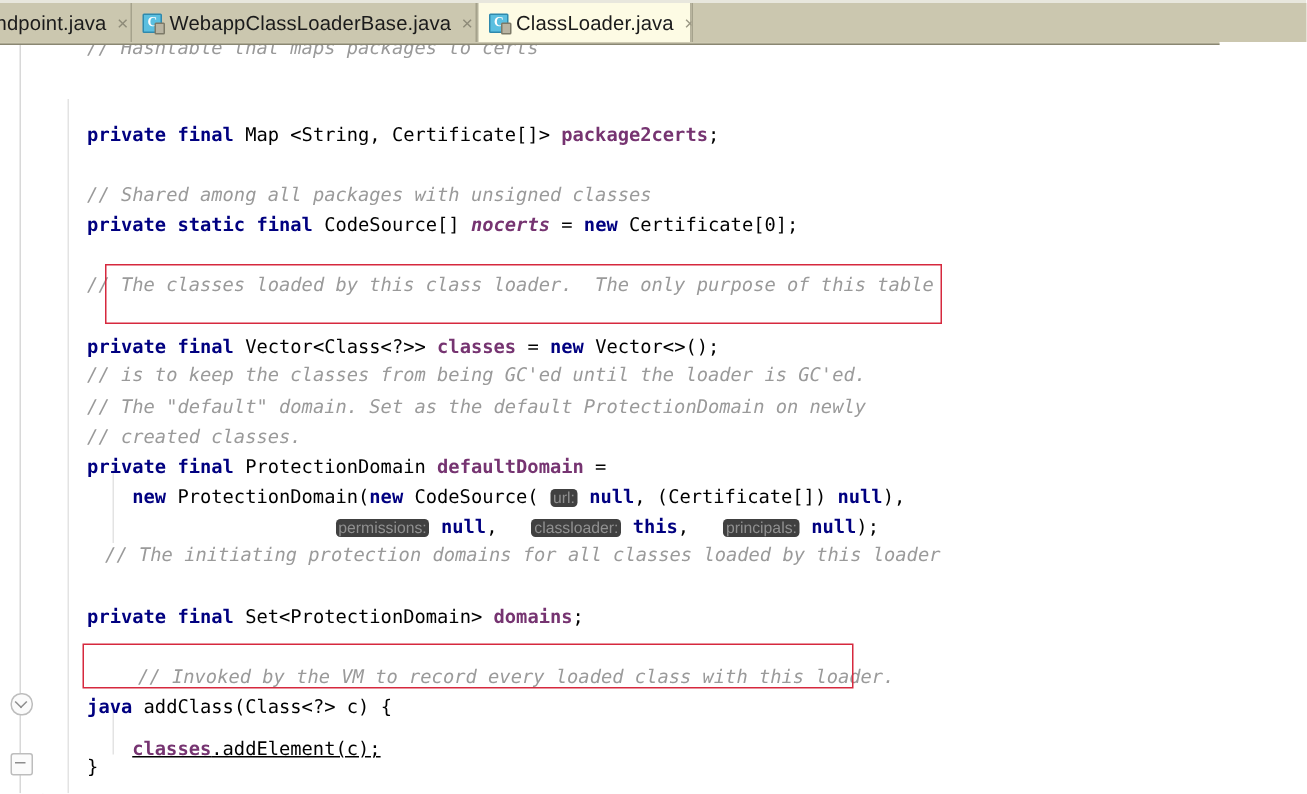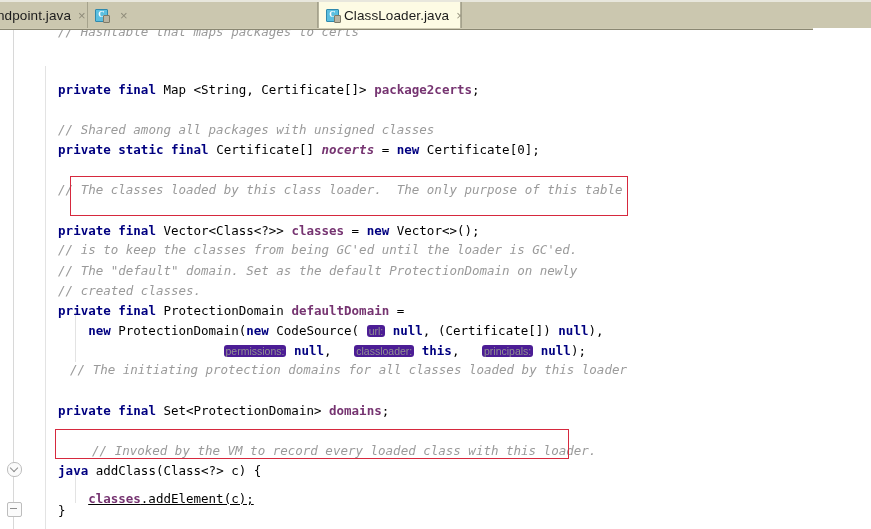--- a/index.html
+++ b/index.html
@@ -79,21 +79,21 @@
     font-size:12.5px;
     white-space:pre;
     color:#000000;
   }
   .kw{color:#000080;font-weight:bold;}
   .fld{color:#763471;font-weight:bold;}
   .fldi{color:#763471;font-weight:bold;font-style:italic;}
   .cm{color:#9a9a9a;font-style:italic;}
   .pl{color:#000000;}
   .hint{
-    color:#909090;background:#4c1d95;border-radius:3px;
+    color:#909090;background:#404040;border-radius:3px;
     font-family:"Liberation Sans",sans-serif;
     font-size:10.5px;font-style:normal;font-weight:normal;
     padding:0 2px;
   }
 
   
   .guide{position:absolute;width:1px;background:#e3e3e3;}
 
   
   .redbox{position:absolute;border:1.4px solid #d6293e;box-sizing:border-box;background:transparent;}
@@ -125,20 +125,21 @@
         <div class="tab inactive" style="left: -10px; width: 98px;">
           <span class="tlabel">ndpoint.java</span>
           <span class="tclose">×</span>
         </div>
         <div class="tab inactive" style="left: 88px; width: 230px;">
           <span class="jicon">
             <span class="sq"></span>
             <span class="cc">C</span>
             <span class="lock"></span>
           </span>
+          <span class="tlabel">WebappClassLoaderBase.java</span>
           <span class="tclose">×</span>
         </div>
         <div class="tab active" style="left: 318px; width: 143px;">
           <span class="jicon">
             <span class="sq"></span>
             <span class="cc">C</span>
             <span class="lock"></span>
           </span>
           <span class="tlabel">ClassLoader.java</span>
           <span class="tclose">×</span>
@@ -164,21 +165,21 @@
     <div class="codearea" id="codearea">
       <div id="guides-host">
           <div class="guide" style="left: 17px; top: 36px; height: 463px;"></div>
           <div class="guide" style="left: 47px; top: 282px; height: 50px;"></div>
           <div class="guide" style="left: 47px; top: 441px; height: 32px;"></div>
         </div>
       <div id="lines-host">
           <div class="line" style="top: -8px; left: 30.08px; overflow: hidden; text-align: right;"><span class="cm">// Hashtable that maps packages to certs</span></div>
           <div class="line" style="top: 50px; left: 30.08px;"><span class="kw">private final </span><span class="pl">Map &lt;String, Certificate[]&gt; </span><span class="fld">package2certs</span><span class="pl">;</span></div>
           <div class="line" style="top: 90px; left: 30.08px;"><span class="cm">// Shared among all packages with unsigned classes</span></div>
-          <div class="line" style="top: 110px; left: 30.08px;"><span class="kw">private static final </span><span class="pl">Certificate[] </span><span class="fldi">nocerts</span><span class="pl"> = </span><span class="kw">new </span><span class="pl">Certificate[0];</span></div>
+          <div class="line" style="top: 110px; left: 30.08px;"><span class="kw">private static final </span><span class="pl">CodeSource[] </span><span class="fldi">nocerts</span><span class="pl"> = </span><span class="kw">new </span><span class="pl">Certificate[0];</span></div>
           <div class="line" style="top: 150px; left: 30.08px;"><span class="cm">// The classes loaded by this class loader.  The only purpose of this table</span></div>
           <div class="line" style="top: 170px; left: 30.08px; margin-top: 40px;"><span class="cm">// is to keep the classes from being GC'ed until the loader is GC'ed.</span></div>
           <div class="line" style="top: 191px; left: 30.08px;"><span class="kw">private final </span><span class="pl">Vector&lt;Class&lt;?&gt;&gt; </span><span class="fld">classes</span><span class="pl"> = </span><span class="kw">new </span><span class="pl">Vector&lt;&gt;();</span></div>
           <div class="line" style="top: 231px; left: 30.08px;"><span class="cm">// The "default" domain. Set as the default ProtectionDomain on newly</span></div>
           <div class="line" style="top: 251px; left: 30.08px;"><span class="cm">// created classes.</span></div>
           <div class="line" style="top: 271px; left: 30.08px;"><span class="kw">private final </span><span class="pl">ProtectionDomain </span><span class="fld">defaultDomain</span><span class="pl"> =</span></div>
           <div class="line" style="top: 291px; left: 60.16px;"><span class="kw">new </span><span class="pl">ProtectionDomain(</span><span class="kw">new </span><span class="pl">CodeSource( </span><span class="hint">url:</span><span class="pl"> </span><span class="kw">null</span><span class="pl">, (Certificate[]) </span><span class="kw">null</span><span class="pl">),</span></div>
           <div class="line" style="top: 311px; left: 195.52px;"><span class="hint">permissions:</span><span class="pl"> </span><span class="kw">null</span><span class="pl">,   </span><span class="hint">classloader:</span><span class="pl"> </span><span class="kw">this</span><span class="pl">,   </span><span class="hint">principals:</span><span class="pl"> </span><span class="kw">null</span><span class="pl">);</span></div>
           <div class="line" style="top: 330px; left: 30.08px; margin-left: 12px;"><span class="cm">// The initiating protection domains for all classes loaded by this loader</span></div>
           <div class="line" style="top: 371px; left: 30.08px;"><span class="kw">private final </span><span class="pl">Set&lt;ProtectionDomain&gt; </span><span class="fld">domains</span><span class="pl">;</span></div>

